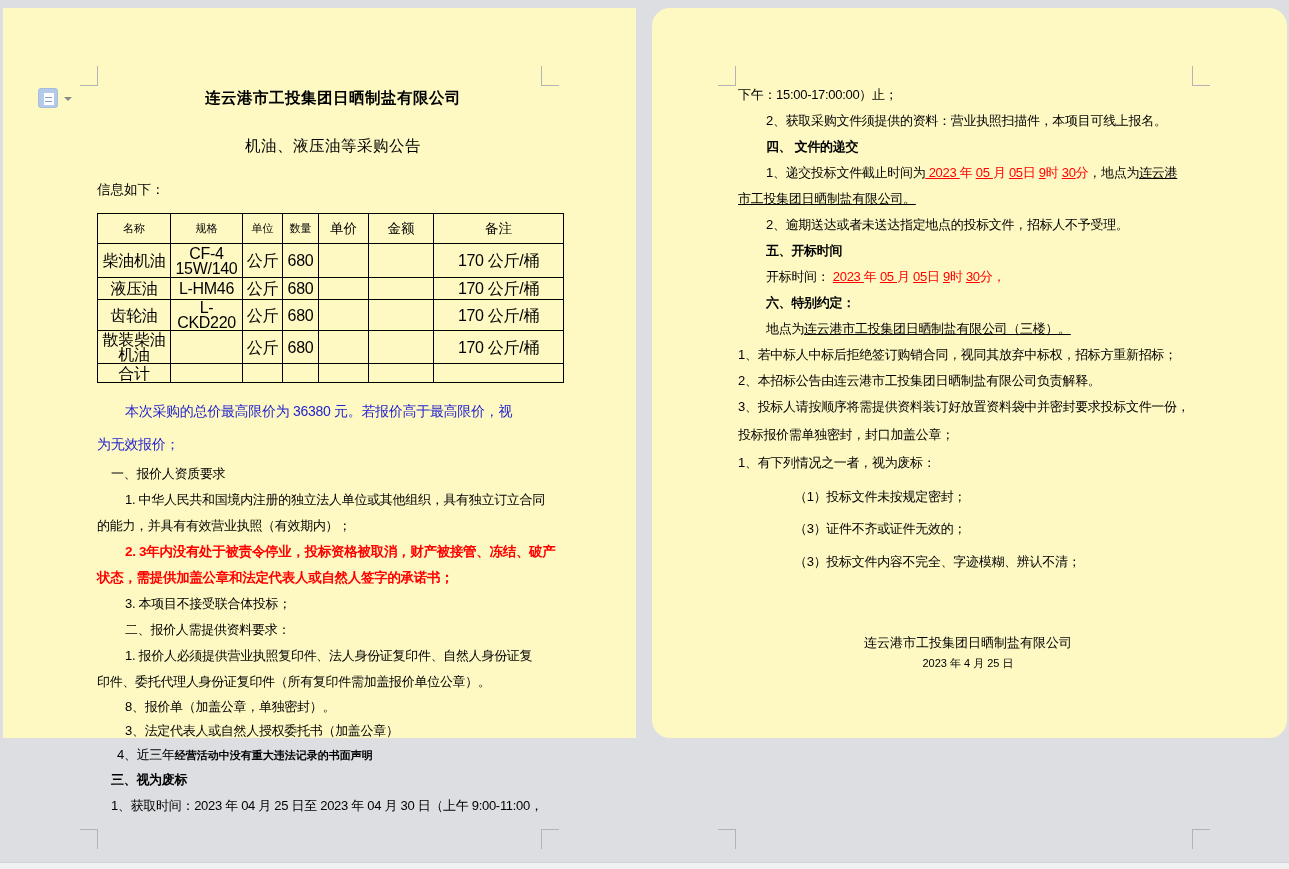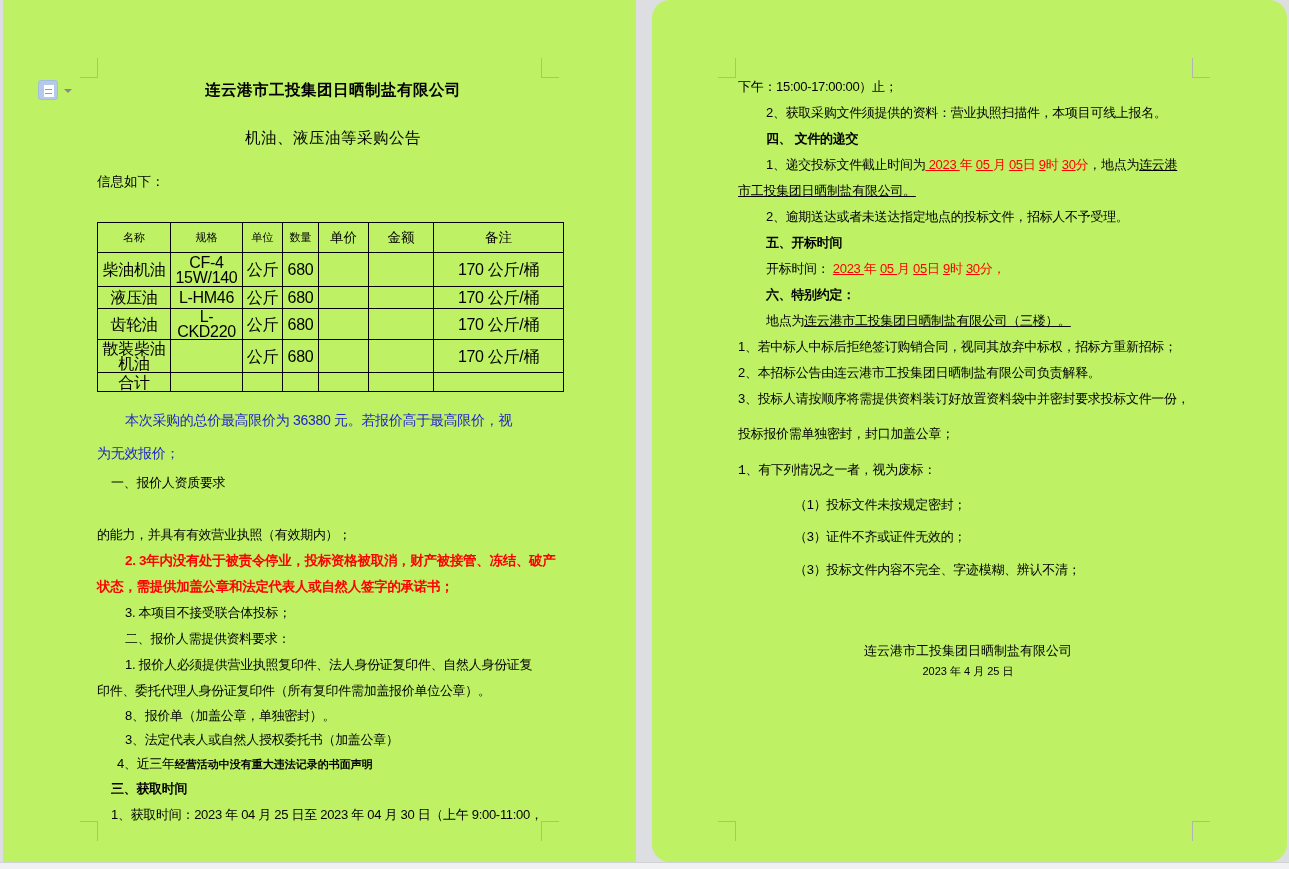--- a/index.html
+++ b/index.html
@@ -4,21 +4,21 @@
 <style>
   html,body{margin:0;padding:0;}
   body{
     width:1289px;height:869px;overflow:hidden;
     background:#dcdee1;
     font-family:"Liberation Sans",sans-serif;
     color:#000;
     position:relative;
   }
   .page{
-    position:absolute;top:0;height:862px;background:#bef264;
+    position:absolute;top:8px;height:730px;background:#fef9c3;
   }
   #page1{left:3px;width:633px;}
   #page2{left:652px;width:635px;border-radius:18px;}
   #bottom-strip{
     position:absolute;left:0;top:862px;width:1289px;height:7px;
     background:#eff1f3;border-top:1px solid #d0d2d5;box-sizing:border-box;
   }
   
   .mark{position:absolute;width:18px;height:20px;box-sizing:border-box;}
   .mark.tl{border-right:1px solid #b3b3b3;border-bottom:1px solid #b3b3b3;}
@@ -50,30 +50,30 @@
   .intro{font-size:13.5px;line-height:22px;margin-top:22px;}
   .para{font-size:13px;letter-spacing:-0.3px;line-height:26px;white-space:normal;}
   .para.lh33{line-height:33px;}
   .para.lh24{line-height:24px;}
   .para.fs14{font-size:14px;}
   .para.bold{font-weight:bold;}
   .ind1{text-indent:14px;}
   .ind15{text-indent:20px;}
   .ind2{text-indent:28px;}
   .ind4{text-indent:56px;}
-  .mt2{margin-top:10px;font-family:Liberation Mono, monospace;}.mt4{margin-top:12px;}.mt6{margin-top:6px;}
+  .mt2{margin-top:2px;}.mt4{margin-top:12px;}.mt6{margin-top:6px;}
   .mt7{margin-top:7px;}.mt8{margin-top:8px;}
   span.blue{color:#2323cc;}
   span.red{color:#ff0000;}
   span.redu{color:#ff0000;text-decoration:underline;}
   span.u{text-decoration:underline;}
   span.redbold{color:#ff0000;font-weight:bold;font-size:13.5px;}
   span.small{font-size:11px;font-weight:bold;letter-spacing:0;}
   
-  table.doc-table{border-collapse:collapse;table-layout:fixed;margin-top:29px;}
+  table.doc-table{border-collapse:collapse;table-layout:fixed;margin-top:12px;}
   table.doc-table th,table.doc-table td{
     border:1px solid #000;padding:0;text-align:center;vertical-align:middle;
     font-weight:normal;overflow:hidden;
   }
   th.th-s{font-size:11px;font-weight:bold;}
   th.th-l{font-size:13.5px;text-align:left;padding-left:5px;}
   td{font-size:16px;letter-spacing:-0.3px;line-height:15px;}
   
   .signature{margin-top:58px;text-align:center;}
   .sig-line1{font-size:13px;line-height:20px;}
@@ -164,29 +164,29 @@
             <td></td>
             <td></td>
             <td></td>
             <td></td>
           </tr>
         </tbody>
     </table>
     <div id="p1-blocks">
         <div class="para lh33 fs14 mt4 ind2"><span class="blue">本次采购的总价最高限价为 36380 元。若报价高于最高限价，视</span><br><span class="blue">为无效报价；</span></div>
         <div class="para ind1"><span>一、报价人资质要求</span></div>
-        <div class="para ind2"><br><span>的能力，并具有有效营业执照（有效期内）；</span></div>
+        <div class="para ind2"><span>1. 中华人民共和国境内注册的独立法人单位或其他组织，具有独立订立合同</span><br><span>的能力，并具有有效营业执照（有效期内）；</span></div>
         <div class="para ind2"><span class="redbold">2. 3年内没有处于被责令停业，投标资格被取消，财产被接管、冻结、破产</span><br><span class="redbold">状态，需提供加盖公章和法定代表人或自然人签字的承诺书；</span></div>
         <div class="para ind2"><span>3. 本项目不接受联合体投标；</span></div>
         <div class="para ind2"><span>二、报价人需提供资料要求：</span></div>
         <div class="para ind2"><span>1. 报价人必须提供营业执照复印件、法人身份证复印件、自然人身份证复</span><br><span>印件、委托代理人身份证复印件（所有复印件需加盖报价单位公章）。</span></div>
         <div class="para ind2 lh24"><span>8、报价单（加盖公章，单独密封）。</span></div>
         <div class="para ind2 lh24"><span>3、法定代表人或自然人授权委托书（加盖公章）</span></div>
         <div class="para ind15 lh24"><span>4、近三年</span><span class="small">经营活动中没有重大违法记录的书面声明</span></div>
-        <div class="para ind1 bold"><span>三、获取时间</span></div>
+        <div class="para ind1 bold"><span>三、视为废标</span></div>
         <div class="para ind1"><span>1、获取时间：2023 年 04 月 25 日至 2023 年 04 月 30 日（上午 9:00-11:00，</span></div>
       </div>
   </div>
 </div>
 
 <div class="page" id="page2">
   <div class="mark tl" style="left:66px;top:58px;"></div>
   <div class="mark tr" style="left:540px;top:58px;"></div>
   <div class="mark bl" style="left:66px;top:821px;"></div>
   <div class="mark br" style="left:540px;top:821px;"></div>

